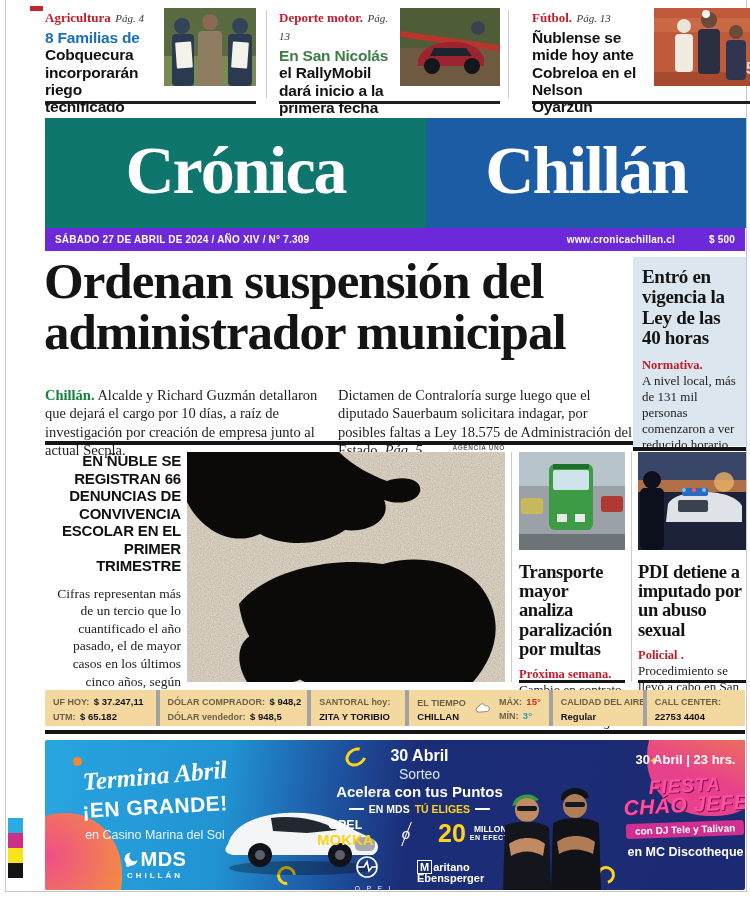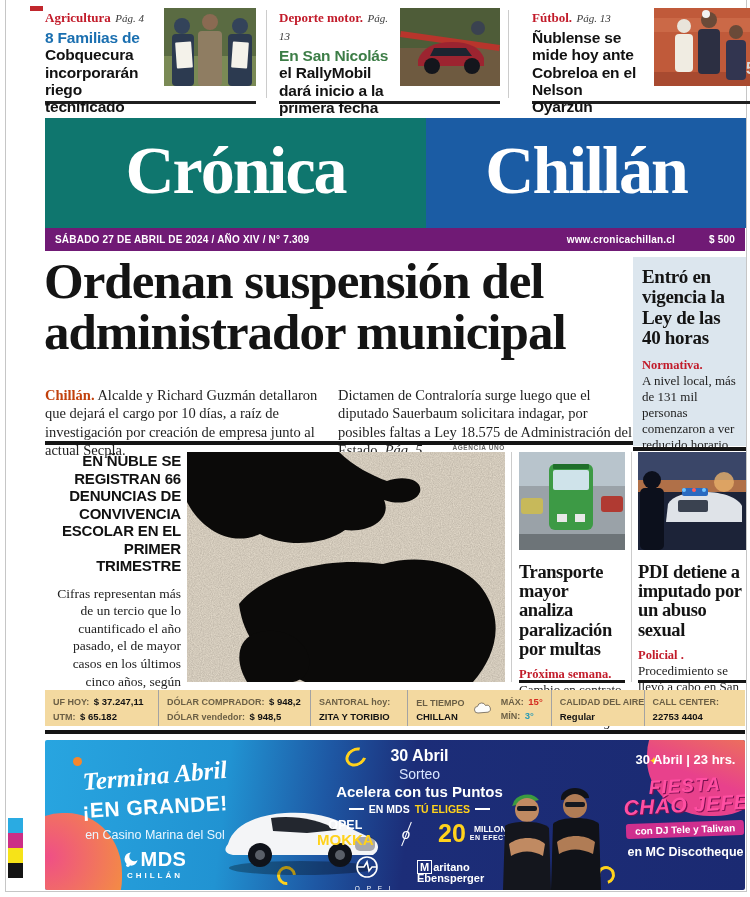--- a/index.html
+++ b/index.html
@@ -22,33 +22,33 @@
   .hl-blue{color:#1a6fb0;}
   .hl-green{color:#3c7d46;}
   .tphoto{flex:0 0 auto;}
   .vline{position:absolute;width:1px;background:#cccccc;}
 
   
   #mast-red{left:45px;top:118px;width:381px;height:110px;background:#0f766e;}
   #mast-blue{left:426px;top:118px;width:320px;height:110px;background:#1b5ca4;}
   .mast-word{font-family:"Liberation Serif",serif;font-weight:bold;color:#fff;font-size:68px;
              line-height:104px;text-align:center;letter-spacing:-2px;width:100%;display:block;}
-  #datebar{left:45px;top:228px;width:700px;height:23px;background:#701a75;color:#fff;display:flex;
+  #datebar{left:45px;top:228px;width:700px;height:23px;background:#6d28d9;color:#fff;display:flex;
            align-items:center;justify-content:space-between;padding:0 10px;box-sizing:border-box;
            font-size:10px;font-weight:bold;letter-spacing:0.2px;}
   #datebar .right{display:flex;gap:34px;}
 
   
   #mainhead{left:44px;top:256px;width:592px;font-family:"Liberation Serif",serif;font-weight:bold;
             font-size:51px;line-height:1.0;letter-spacing:-1px;color:#141414;}
   .deck{position:absolute;top:386px;font-family:"Liberation Serif",serif;font-size:14.5px;
         line-height:1.26;color:#1e1e1e;}
   #deck-left{left:45px;width:288px;}
   #deck-right{left:338px;width:296px;}
-  .deck-lead{font-weight:bold;color:#c2410c;}
+  .deck-lead{font-weight:bold;color:#15803d;}
   .pref{font-style:italic;}
   .rule{position:absolute;background:#151515;}
 
   
   #sidebar{left:633px;top:257px;width:113px;height:189px;background:#dce6ee;box-sizing:border-box;
            padding:10px 9px 0 9px;}
   .sb-head{font-family:"Liberation Serif",serif;font-weight:bold;font-size:19px;line-height:1.07;
            letter-spacing:-0.3px;color:#141414;}
   .colkick{font-family:"Liberation Serif",serif;font-weight:bold;color:#c21b2a;font-size:12.5px;}
   .colbody{font-family:"Liberation Serif",serif;font-size:13px;line-height:1.22;color:#222;}
@@ -59,21 +59,21 @@
   .lc-body{font-family:"Liberation Serif",serif;font-size:13.5px;line-height:1.3;color:#222;margin-top:10px;}
   #credit{left:187px;top:444px;width:318px;text-align:right;font-size:6.5px;letter-spacing:0.6px;
           color:#666;font-weight:bold;}
   .ncol{position:absolute;top:452px;}
   .colhead{font-family:"Liberation Serif",serif;font-weight:bold;font-size:18.5px;line-height:1.04;
            letter-spacing:-0.4px;color:#141414;margin-top:9px;}
 
   
   #infobar{left:45px;top:690px;width:700px;height:36px;background:#f3d9a0;display:flex;
            box-sizing:border-box;align-items:stretch;}
-  .ib-cell{border-left:1px solid #a3a3a3;display:flex;flex-direction:column;justify-content:center;
+  .ib-cell{border-left:4px solid #a3a3a3;display:flex;flex-direction:column;justify-content:center;
            gap:1px;padding:2px 8px;min-width:0;}
   .ib-cell:first-child{border-left:none;}
   .ib-l{font-size:9px;color:#6b5f45;font-weight:bold;}
   .ib-v{font-size:9.5px;color:#131313;font-weight:bold;}
   .ib-line{white-space:nowrap;line-height:11px;}
   .val-red{color:#d42b1f;}
   .val-blue{color:#2a9bb5;}
 
   
   #ad{left:45px;top:740px;width:700px;height:150px;overflow:hidden;border-radius:2px;

